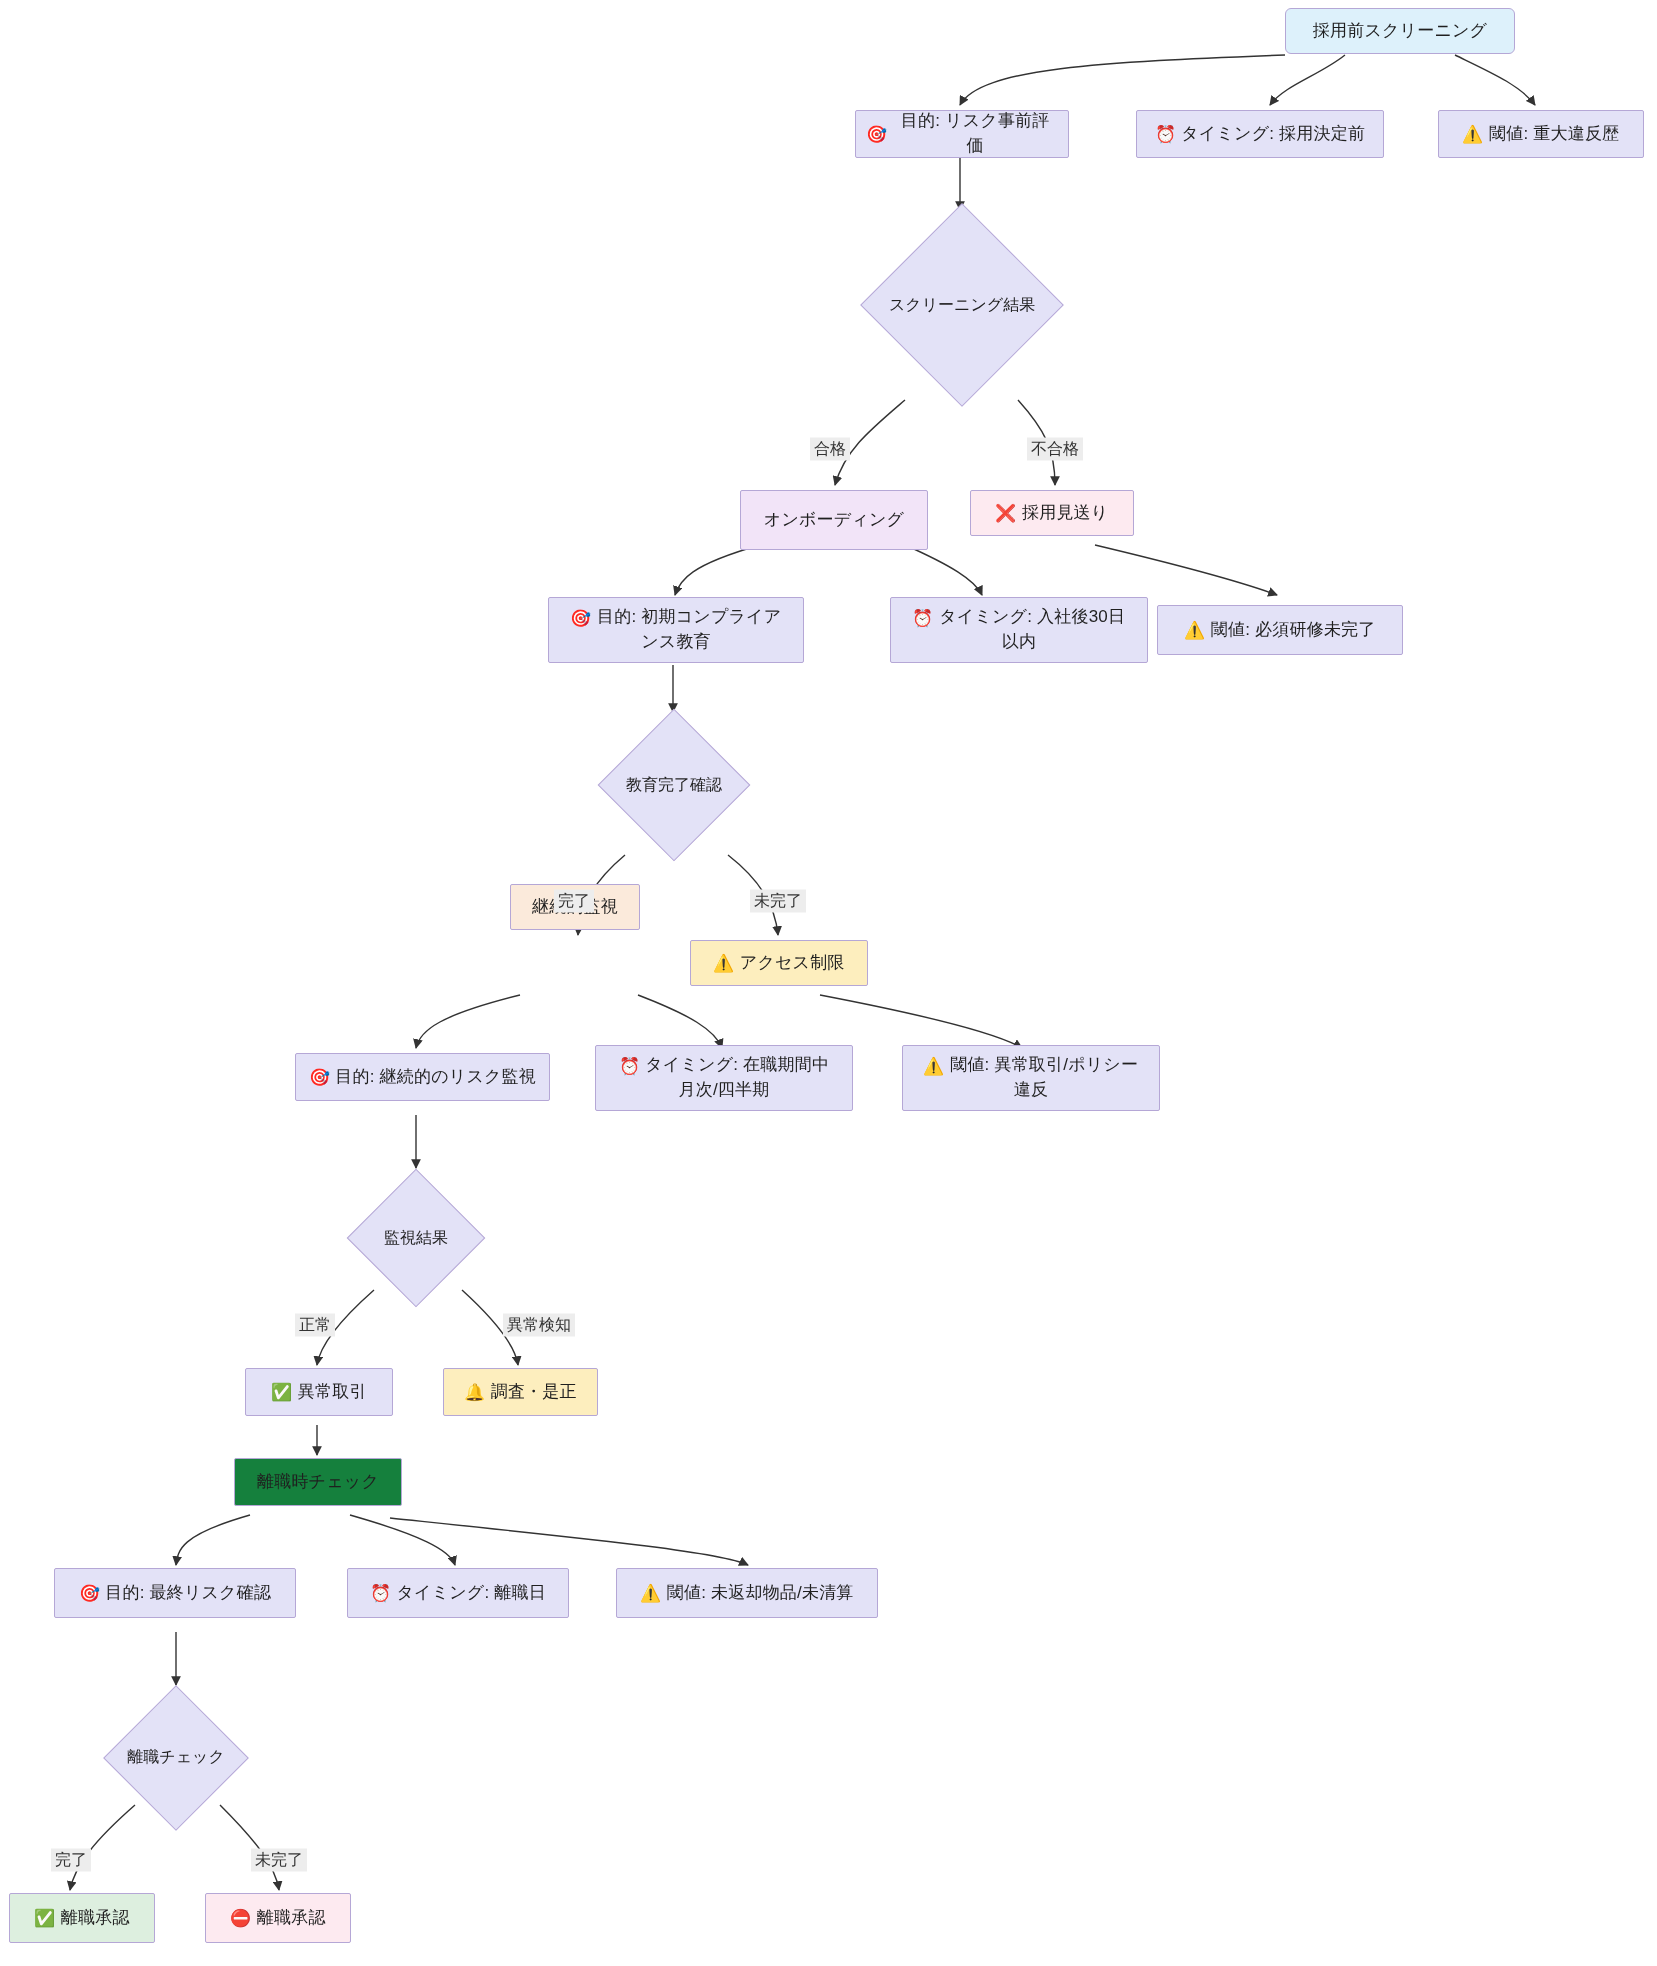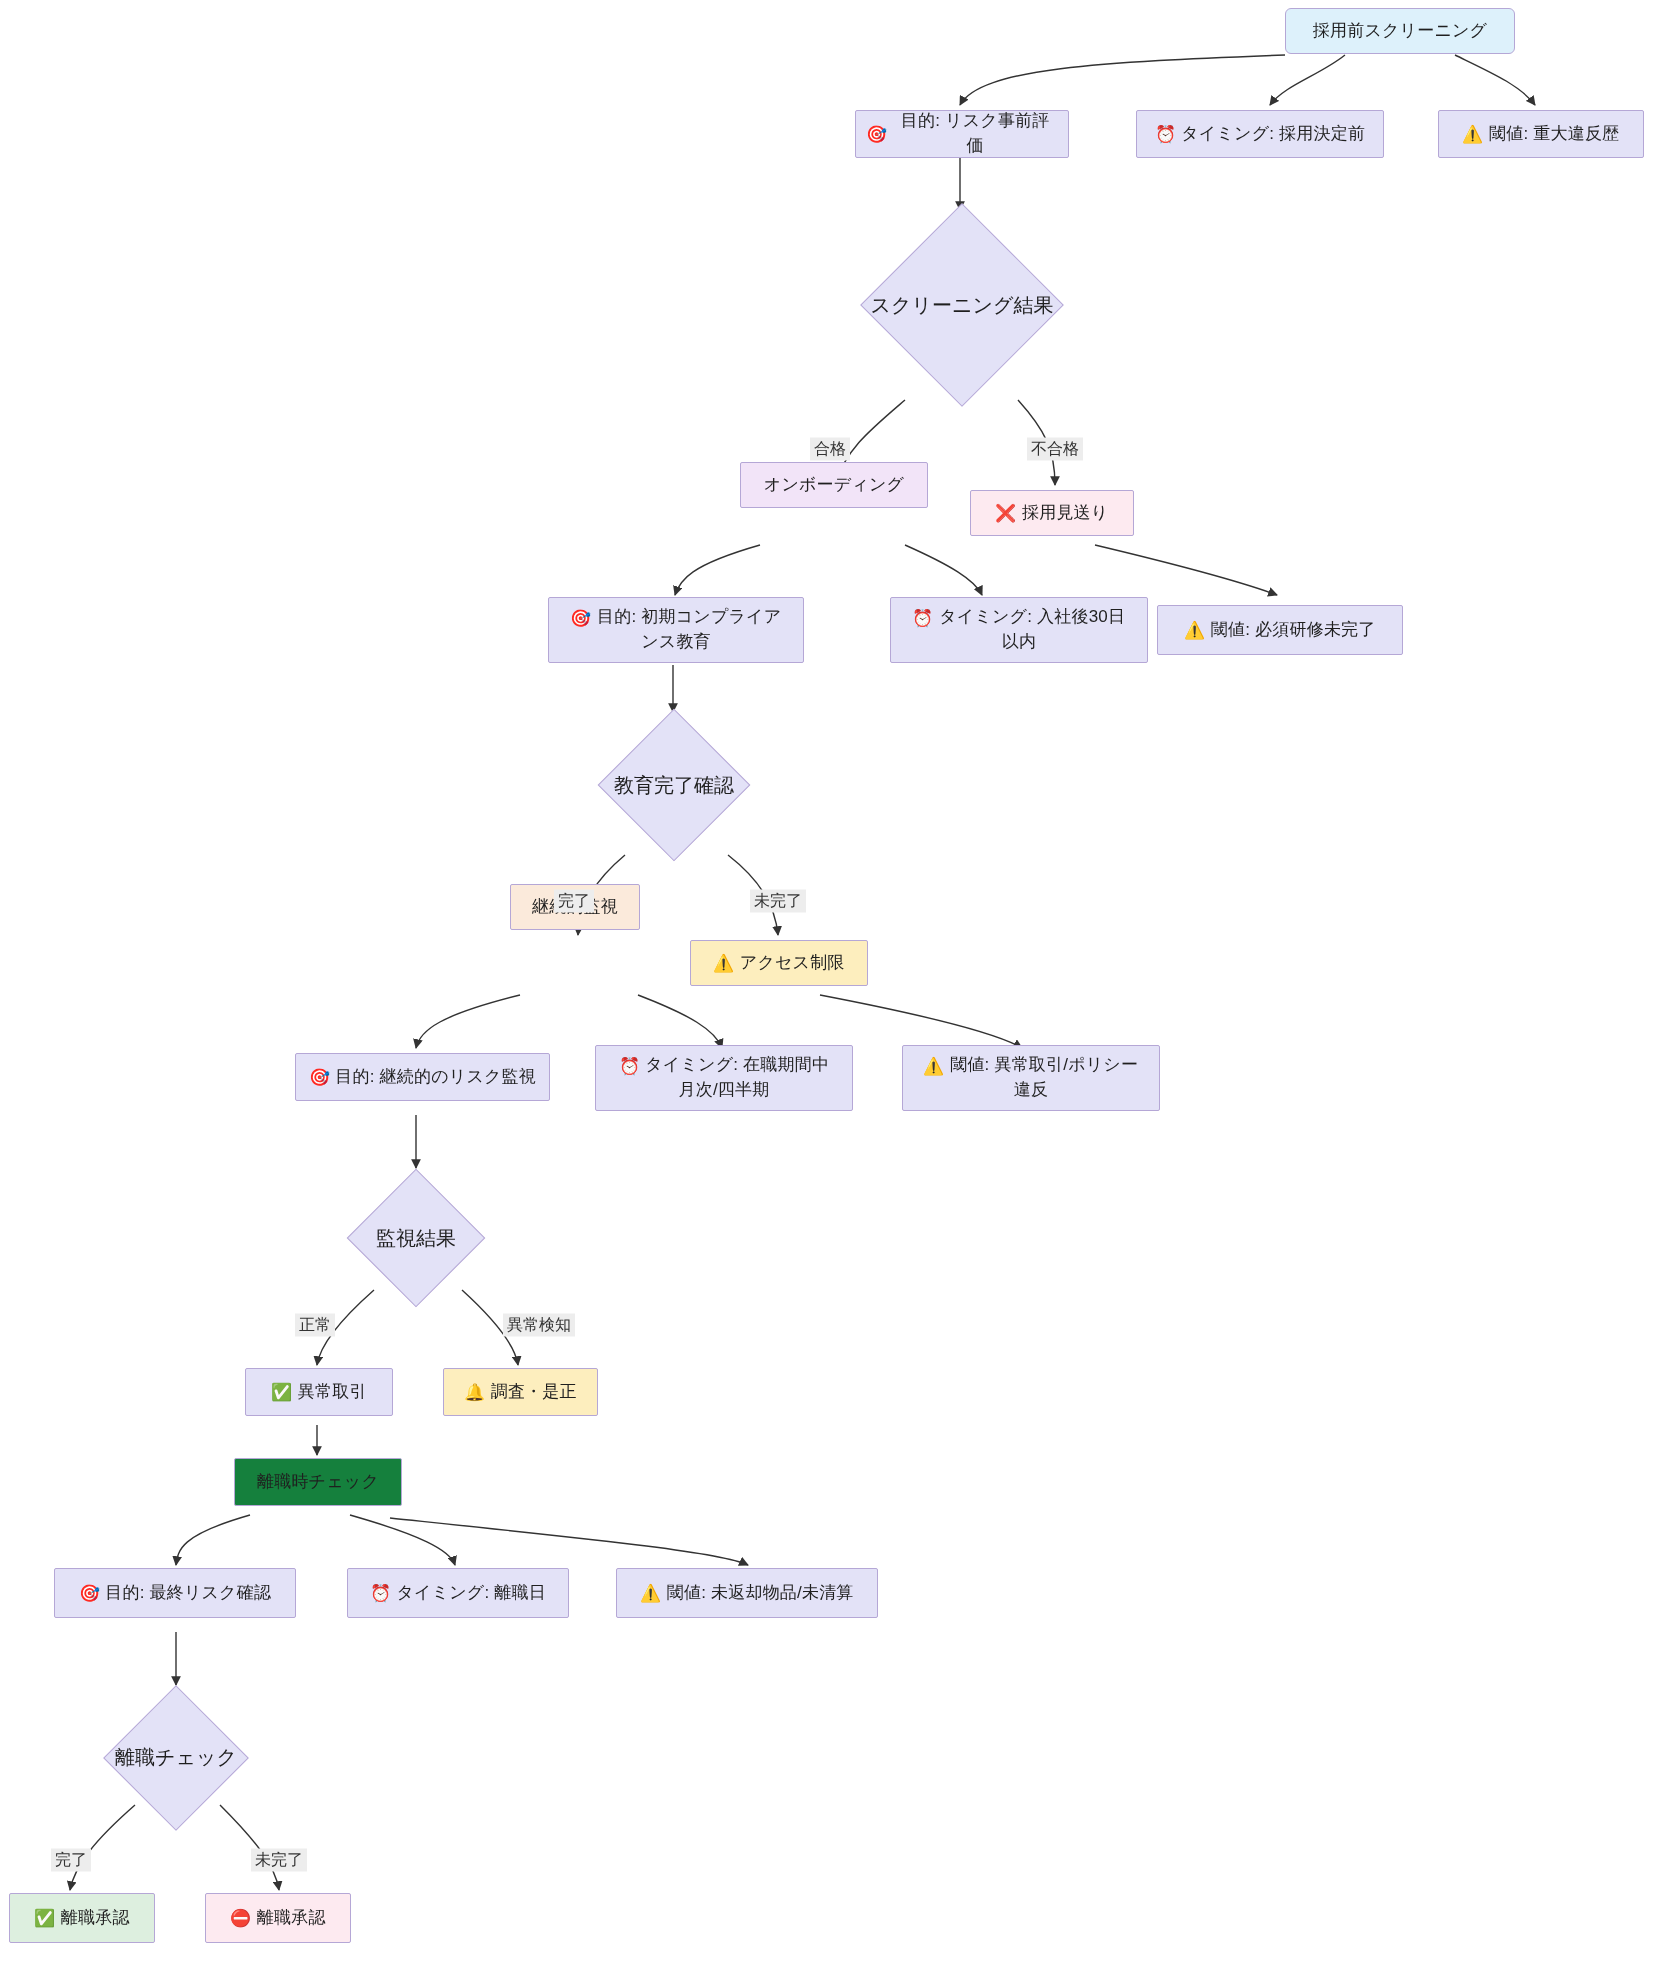--- a/index.html
+++ b/index.html
@@ -78,21 +78,21 @@
   }
   .diamond .dtext {
     position: absolute;
     left: 0;
     top: 0;
     width: 100%;
     height: 100%;
     display: flex;
     align-items: center;
     justify-content: center;
-    font-size: 20px;
+    font-size: 16px;
     text-align: center;
     white-space: nowrap;
   }
   .edge-label {
     position: absolute;
     background: #ededed;
     color: #333333;
     font-size: 16px;
     padding: 1px 4px;
     white-space: nowrap;
@@ -174,21 +174,21 @@
     <span class="label">閾値: 重大違反歴</span>
   </div>
 
   <div class="diamond" style="left:850px; top:205px; width:224px; height:200px;">
     <div class="dshape" style="width:142px; height:142px;"></div>
     <div class="dtext">スクリーニング結果</div>
   </div>
   <div class="edge-label" style="left:830px; top:449px;">合格</div>
   <div class="edge-label" style="left:1055px; top:449px;">不合格</div>
 
-  <div class="node fill-purple" style="left:740px; top:462px; width:188px; height:46px;">
+  <div class="node fill-purple" style="left:740px; top:490px; width:188px; height:60px;">
     <span class="label">オンボーディング</span>
   </div>
 
   <div class="node fill-pink" style="left:970px; top:490px; width:164px; height:46px;">
     <span class="ico">❌</span>
     <span class="label">採用見送り</span>
   </div>
 
   <div class="node fill-lav" style="left:548px; top:597px; width:256px; height:66px;">
     <div>

